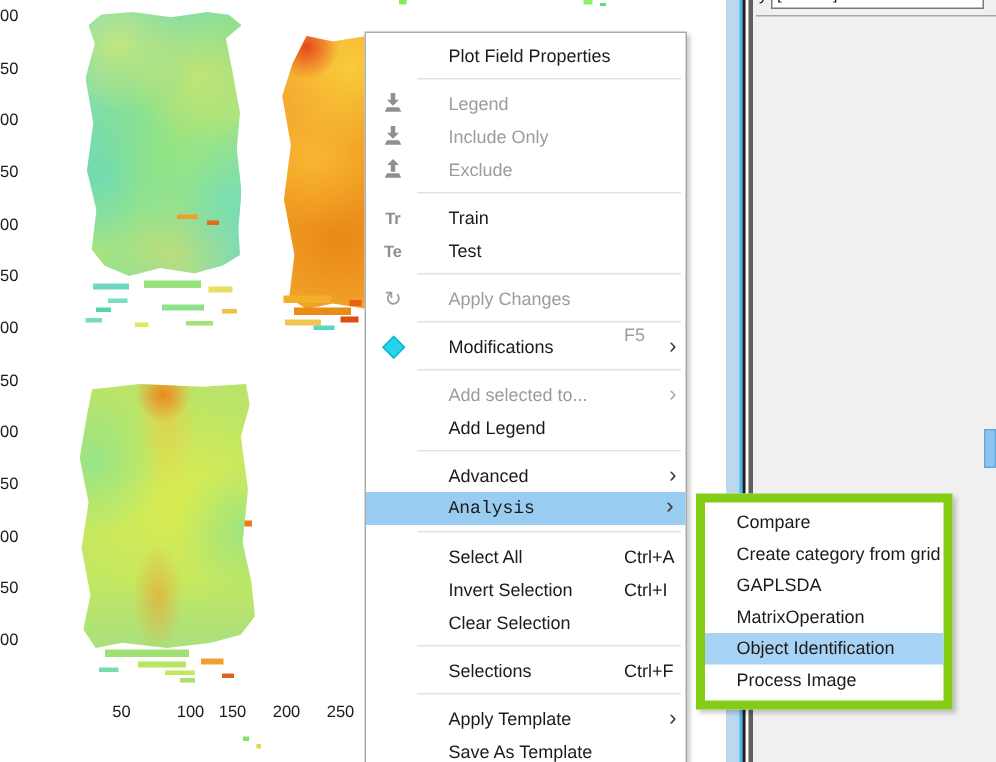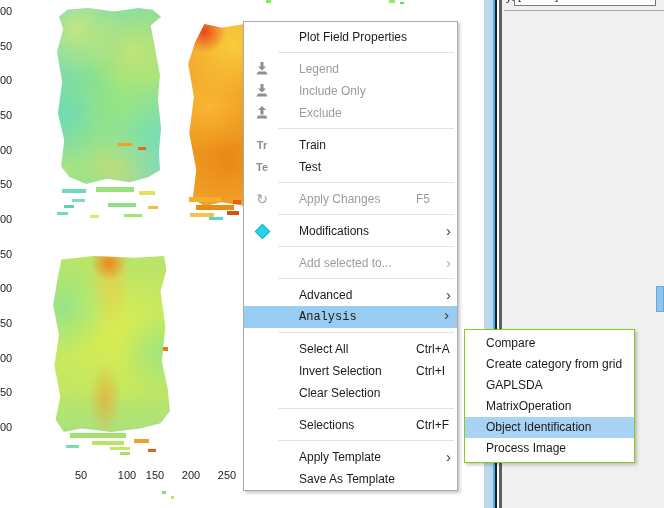--- a/index.html
+++ b/index.html
@@ -59,26 +59,26 @@
   .mi{position:relative;height:22px;line-height:22px;padding-left:55px;font-size:12px;color:#1b1b1b;white-space:nowrap;}
   .mi.hl{background:#99ccf1;font-family:Liberation Mono, monospace;}
   .mi .lbl.dis{color:#9c9c9c;}
   .sep{height:1px;background:#e2e2e2;margin:4px 3px 5px 34px;}
   .ic{position:absolute;left:8px;top:0;width:20px;height:22px;text-align:center;}
   .ic svg{margin-top:4px;}
   .txt-ic{font-weight:bold;font-size:11px;color:#8e8e8e;line-height:22px;}
   .refresh-ic{font-size:14px;color:#9f9f9f;line-height:22px;}
   .diamond{display:inline-block;width:9px;height:9px;background:#29d3e8;border:1px solid #10b5cf;transform:rotate(45deg);margin-top:6px;}
   .sc{position:absolute;left:172px;top:0;font-size:12px;}
-  .sc.dis{color:#9c9c9c;}
+  .sc.dis{color:#9c9c9c;margin-top:24px;}
   .arr{position:absolute;right:6px;top:0;font-size:15px;line-height:21px;color:#3a3a3a;}
   .arr.dis{color:#ababab;}
 
   
-  .submenu{position:absolute;left:464px;top:329px;width:171px;background:#ffffff;border:1px solid #84cc16;box-shadow:2px 2px 3px rgba(0,0,0,.22);box-sizing:border-box;padding-top:3px;padding-bottom:3px;z-index:11;}
+  .submenu{position:absolute;left:464px;top:329px;width:171px;background:#ffffff;border:6px solid #84cc16;box-shadow:2px 2px 3px rgba(0,0,0,.22);box-sizing:border-box;padding-top:3px;padding-bottom:3px;z-index:11;}
   .smi{position:relative;height:21px;line-height:21px;padding-left:21px;font-size:12px;color:#1b1b1b;white-space:nowrap;}
   .smi.hl{background:#a8d3f4;}
 </style>
 </head>
 <body>
 
 <div class="screen">
 
   <div style="position:absolute;left:0;top:0;width:484px;height:454px;">
 
@@ -228,20 +228,23 @@
       <span class="arr">›</span>
     </div>
 
     <div class="sep"></div>
 
     <div class="mi">
       <span class="lbl dis">Add selected to...</span>
       <span class="arr dis">›</span>
     </div>
 
+    <div class="mi">
+      <span class="lbl">Add Legend</span>
+    </div>
 
     <div class="sep"></div>
 
     <div class="mi">
       <span class="lbl">Advanced</span>
       <span class="arr">›</span>
     </div>
 
     <div class="mi hl">
       <span class="lbl">Analysis</span>

